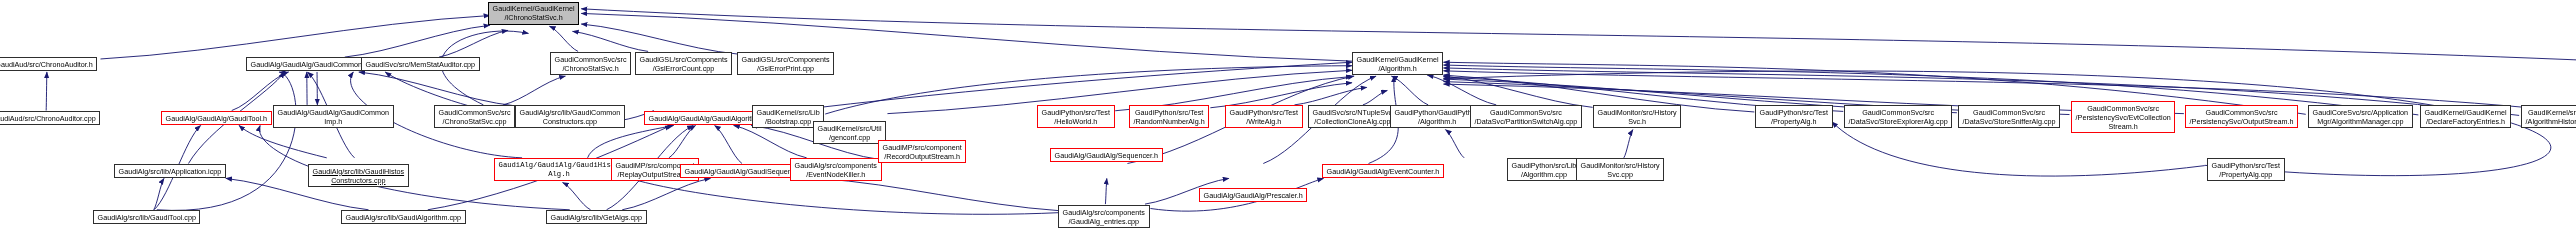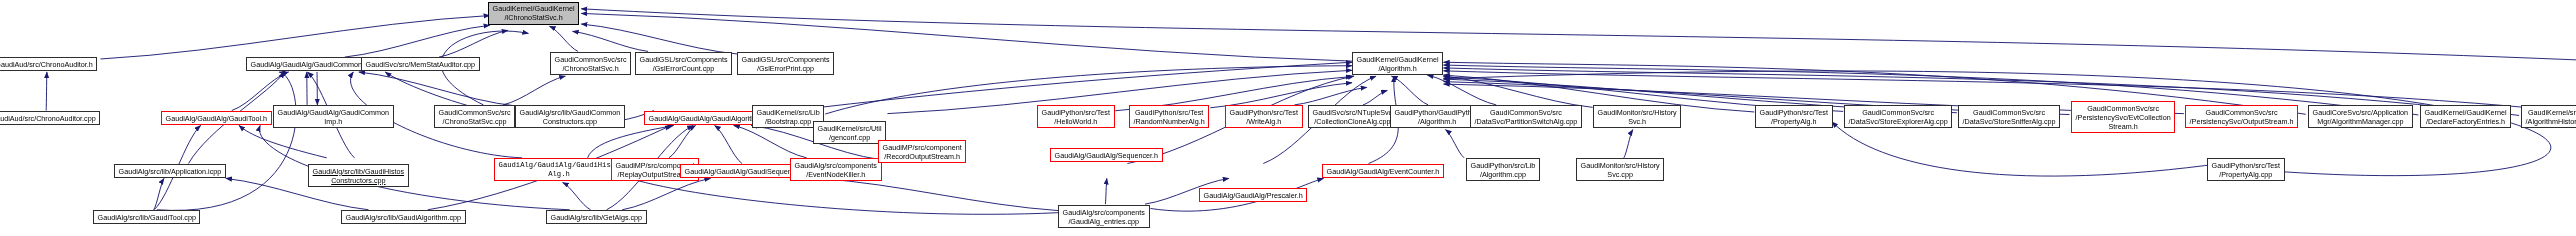--- a/index.html
+++ b/index.html
@@ -172,21 +172,21 @@
       <div class="node red" style="top: 158px; left: 611px;">GaudiMP/src/component
 /ReplayOutputStream.h</div>
       <div class="node red" style="top: 164px; left: 680px;">GaudiAlg/GaudiAlg/GaudiSequencer.h</div>
       <div class="node red" style="top: 158px; left: 790px;">GaudiAlg/src/components
 /EventNodeKiller.h</div>
       <div class="node red" style="top: 140px; left: 878px;">GaudiMP/src/component
 /RecordOutputStream.h</div>
       <div class="node red" style="top: 148px; left: 1050px;">GaudiAlg/GaudiAlg/Sequencer.h</div>
       <div class="node red" style="top: 164px; left: 1199px; margin-top: 24px;">GaudiAlg/GaudiAlg/Prescaler.h</div>
       <div class="node red" style="top: 164px; left: 1306px; margin-left: 16px;">GaudiAlg/GaudiAlg/EventCounter.h</div>
-      <div class="node " style="top: 158px; left: 1466px;">GaudiPython/src/Lib
+      <div class="node " style="top: 158px; left: 1507px;">GaudiPython/src/Lib
 /Algorithm.cpp</div>
       <div class="node " style="top: 158px; left: 1576px;">GaudiMonitor/src/History
 Svc.cpp</div>
       <div class="node " style="top: 158px; left: 2207px;">GaudiPython/src/Test
 /PropertyAlg.cpp</div>
       <div class="node " style="top: 210px; left: 93px;">GaudiAlg/src/lib/GaudiTool.cpp</div>
       <div class="node " style="top: 210px; left: 341px;">GaudiAlg/src/lib/GaudiAlgorithm.cpp</div>
       <div class="node " style="top: 210px; left: 546px; text-align: center;">GaudiAlg/src/lib/GetAlgs.cpp</div>
       <div class="node " style="top: 205px; left: 1058px;">GaudiAlg/src/components
 /GaudiAlg_entries.cpp</div>

